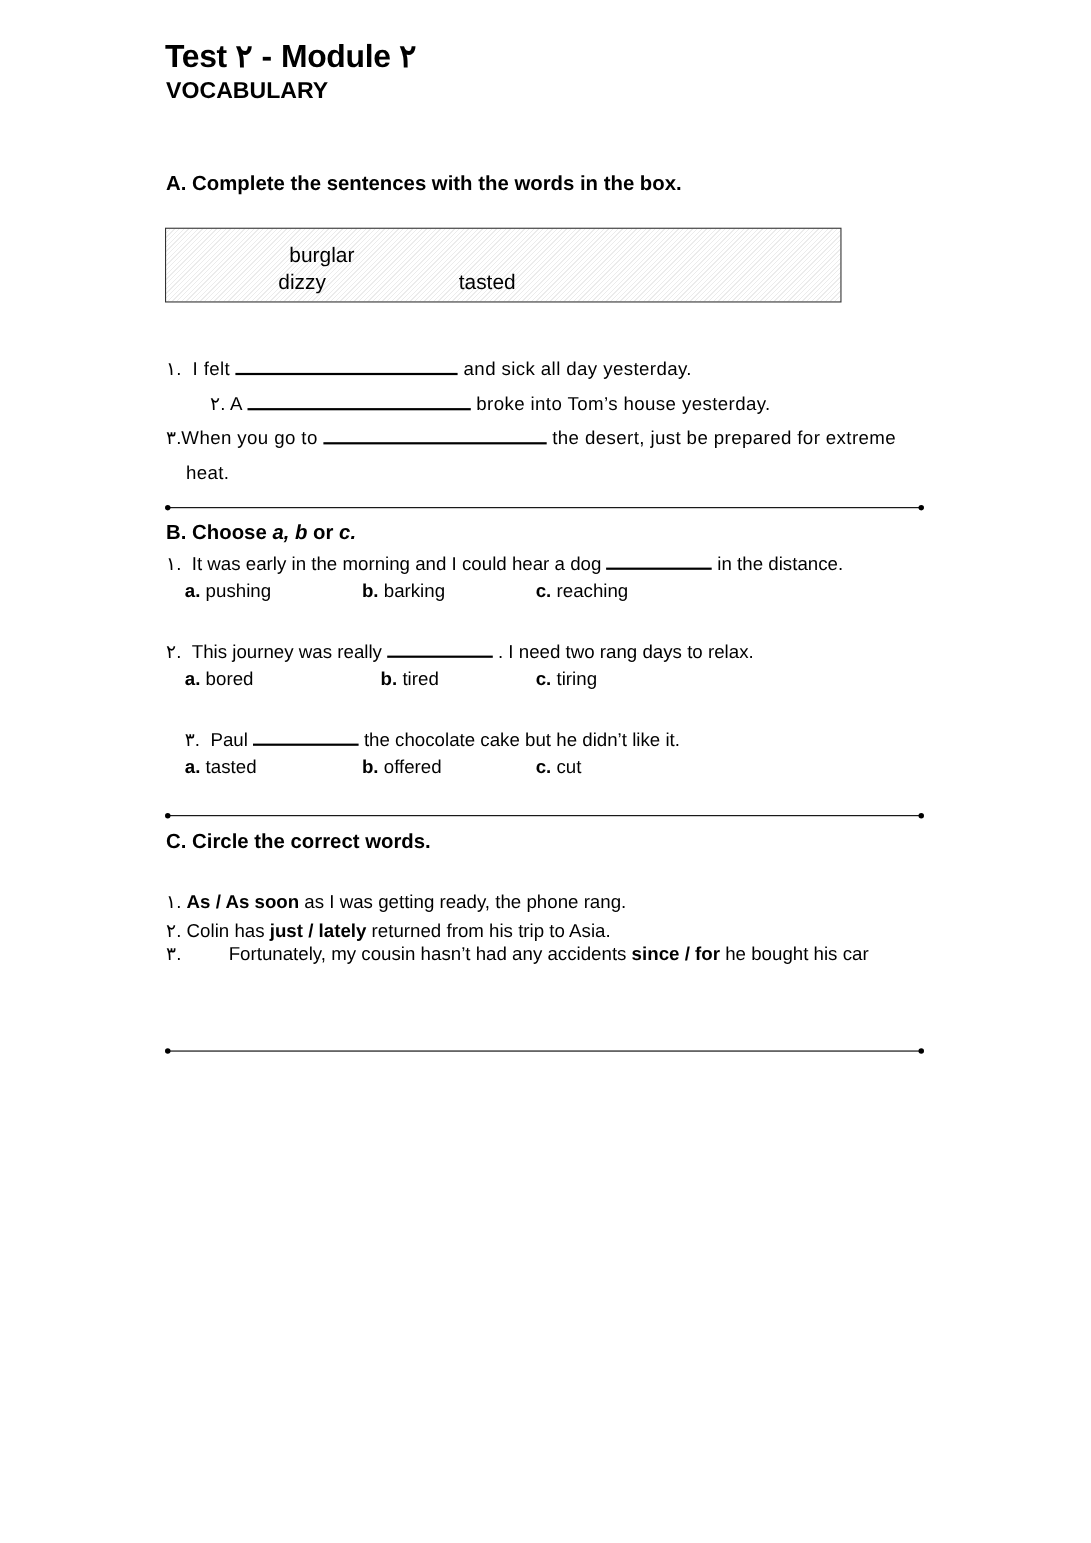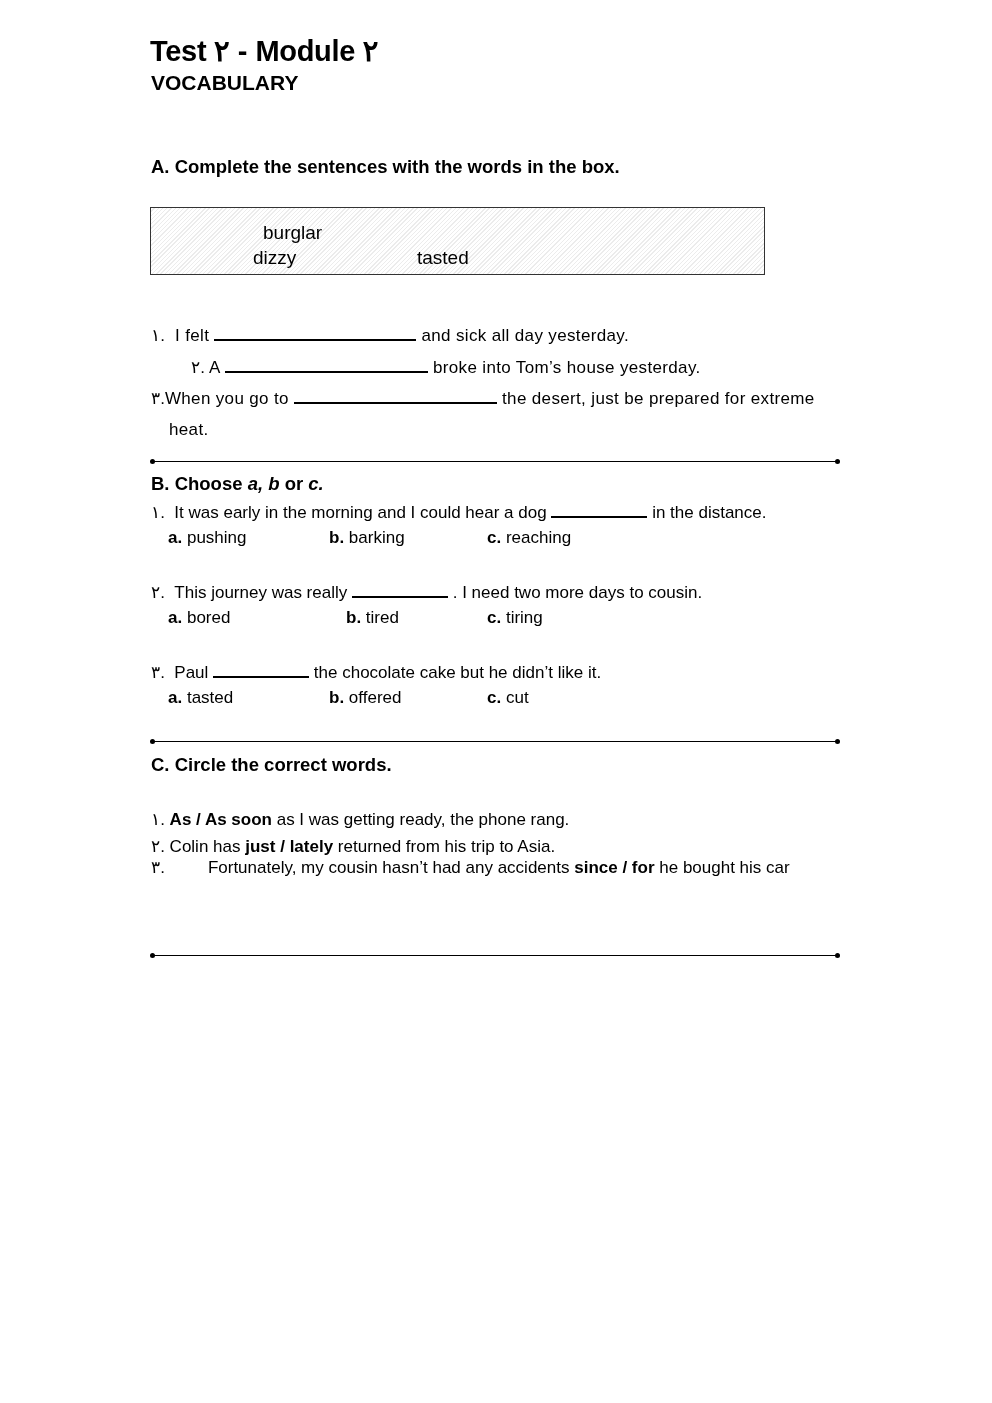--- a/index.html
+++ b/index.html
@@ -67,27 +67,27 @@
   <span class="blank" style="width:96px;"></span>
   <span>in the distance.</span>
 </div>
 <div class="abs opt" style="left:168px; top:528px;"><b>a.</b> <span>pushing</span></div>
 <div class="abs opt" style="left:329px; top:528px;"><b>b.</b> <span>barking</span></div>
 <div class="abs opt" style="left:487px; top:528px;"><b>c.</b> <span>reaching</span></div>
 
 <div class="abs qb" style="left:151px; top:582px;">
   <span>٢.</span>&nbsp;&nbsp;<span>This journey was really</span>
   <span class="blank" style="width:96px;"></span>
-  <span>. I need two more days to cousin.</span>
+  <span>. I need two rang days to relax.</span>
 </div>
 <div class="abs opt" style="left:168px; top:608px;"><b>a.</b> <span>bored</span></div>
 <div class="abs opt" style="left:346px; top:608px;"><b>b.</b> <span>tired</span></div>
 <div class="abs opt" style="left:487px; top:608px;"><b>c.</b> <span>tiring</span></div>
 
-<div class="abs qb" style="left:151px; top:662px;text-align:center;">
+<div class="abs qb" style="left:168px; top:662px;text-align:center;">
   <span>٣.</span>&nbsp;&nbsp;<span>Paul</span>
   <span class="blank" style="width:96px;"></span>
   <span>the chocolate cake but he didn’t like it.</span>
 </div>
 <div class="abs opt" style="left:168px; top:688px;"><b>a.</b> <span>tasted</span></div>
 <div class="abs opt" style="left:329px; top:688px;"><b>b.</b> <span>offered</span></div>
 <div class="abs opt" style="left:487px; top:688px;"><b>c.</b> <span>cut</span></div>
 
 <div class="divider" style="top:741px;"></div>
 

